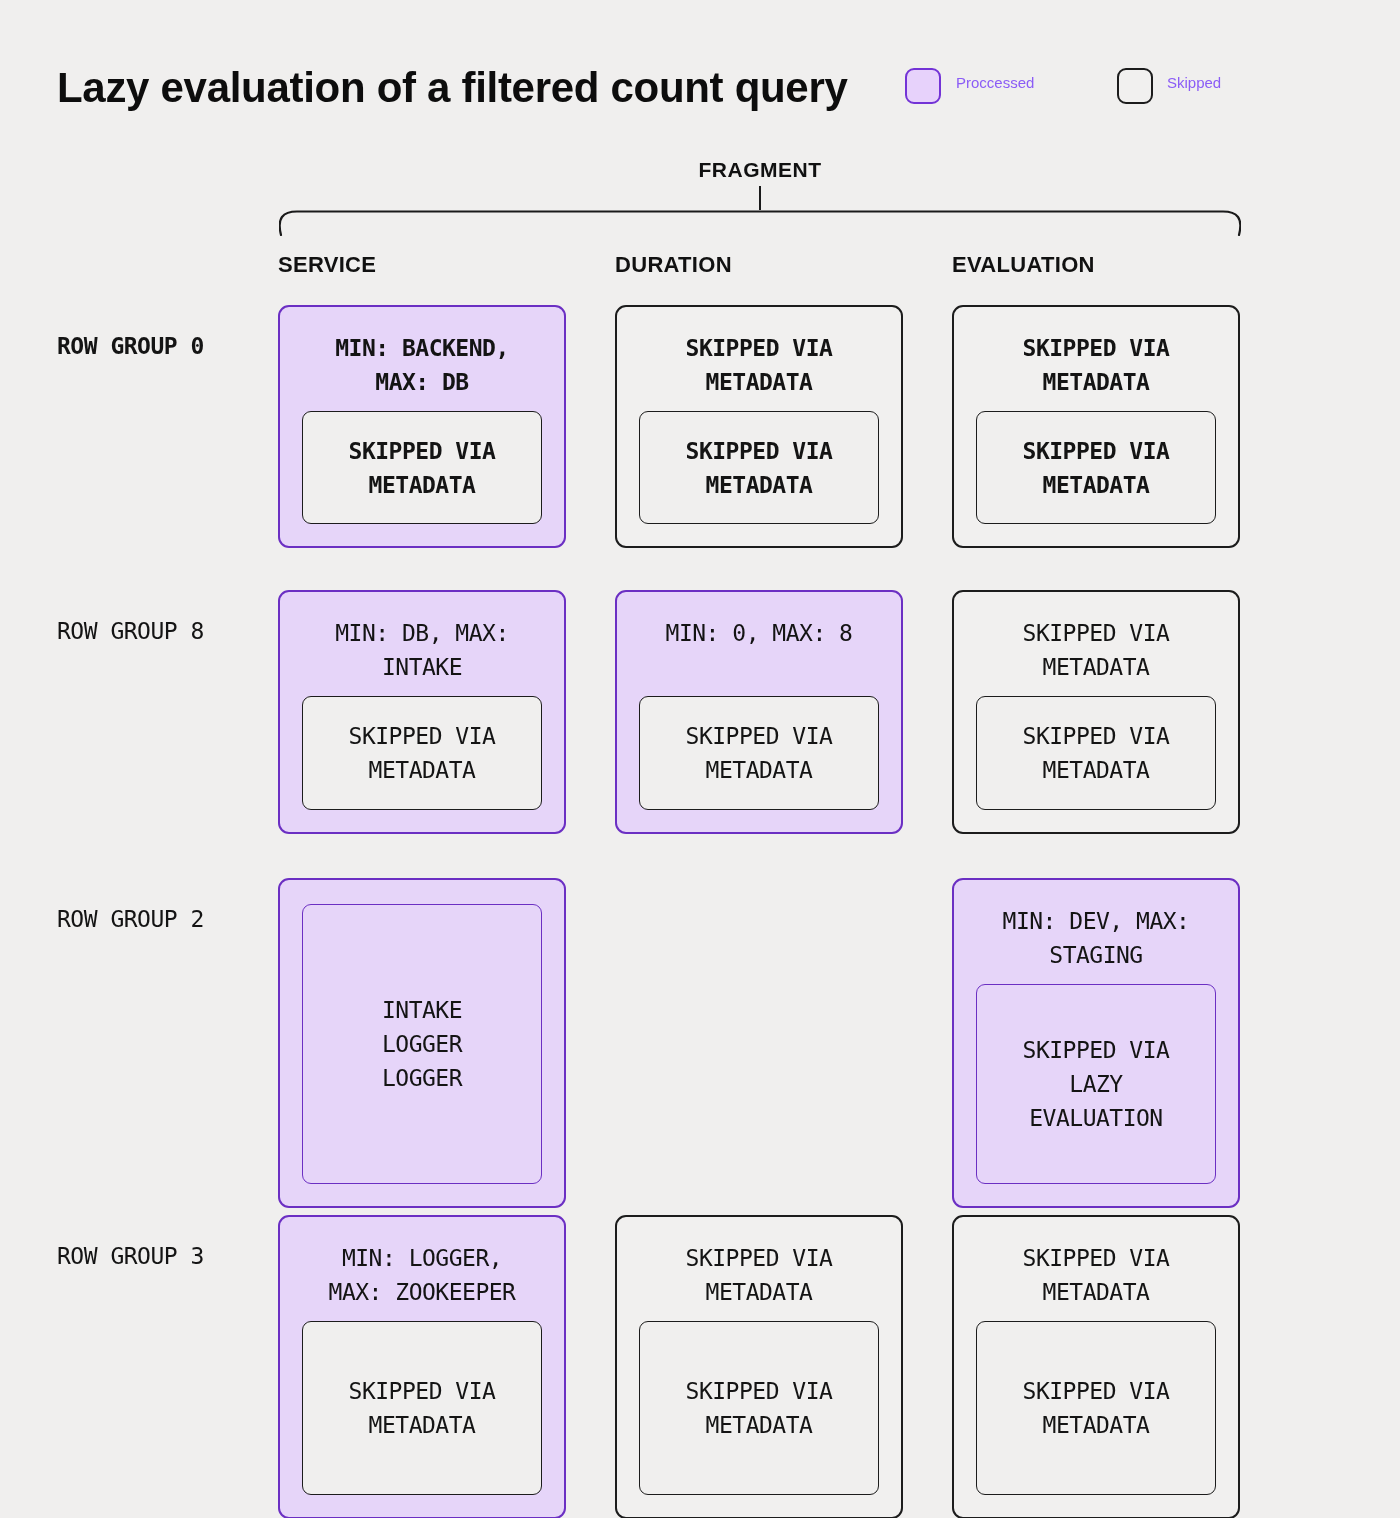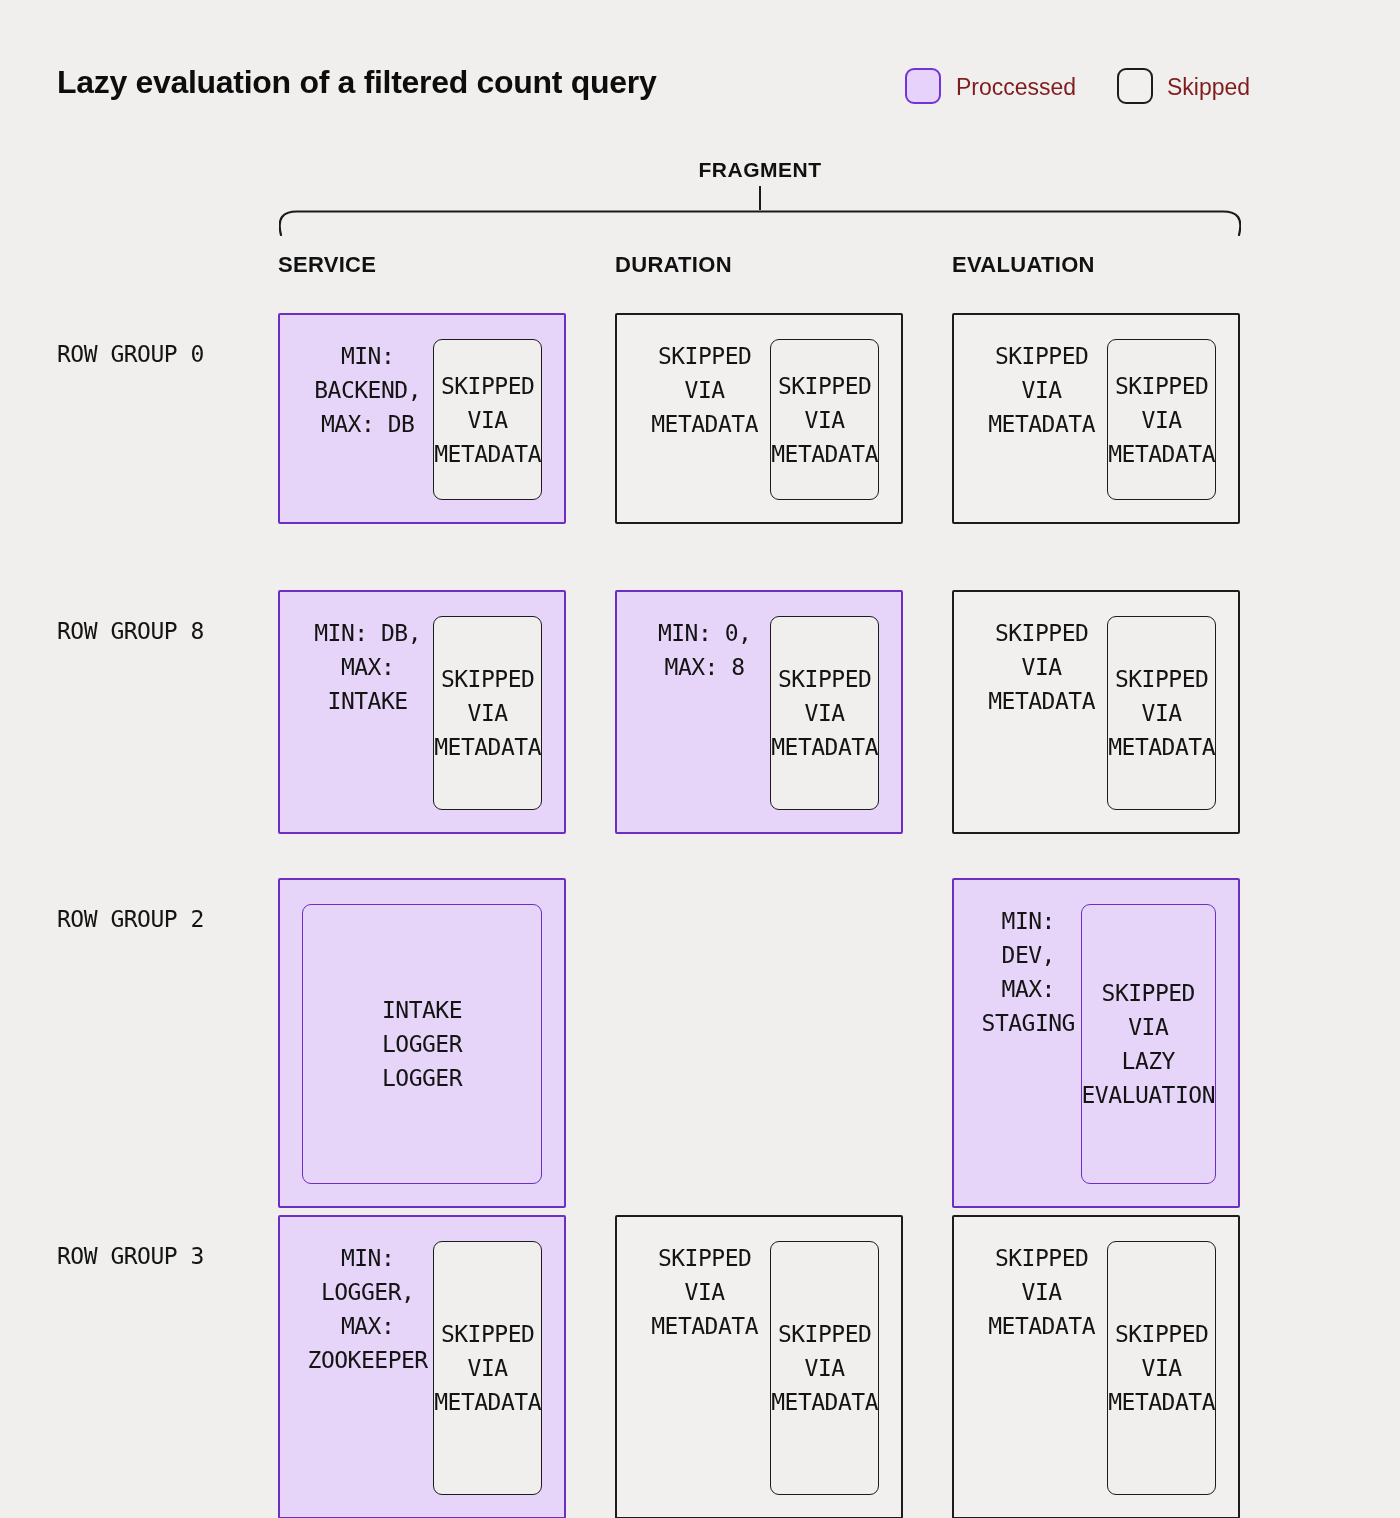--- a/index.html
+++ b/index.html
@@ -9,62 +9,62 @@
     font-family:"Liberation Sans", sans-serif;
     color:#111111;
     position:relative;
     overflow:hidden;
   }
   .page{position:absolute;inset:0;}
 
   
   .title{
     position:absolute;left:57px;top:64px;
-    font-size:32px;font-weight:bold;letter-spacing:-0.3px;
+    font-size:42px;font-weight:bold;letter-spacing:-0.3px;
     color:#0d0d0d;margin:0;
   }
   .legend-swatch{
     position:absolute;width:36px;height:36px;box-sizing:border-box;
     border-radius:9px;border:2.5px solid #1c1c1c;background:#f1f0ef;top:68px;
   }
   .legend-swatch.processed{border-color:#7333d6;background:#e7d2fb;}
-  .legend-label{position:absolute;top:74px;font-size:23px;color:#7f1d1d;}
+  .legend-label{position:absolute;top:74px;font-size:15px;color:#8b5cf6;}
 
   
   .fragment-label{
     position:absolute;left:280px;width:960px;top:158px;text-align:center;
     font-size:21px;font-weight:bold;letter-spacing:0.5px;
   }
   .stem{position:absolute;left:759px;top:186px;width:2px;height:24px;background:#1a1a1a;}
   .bracket{position:absolute;left:279px;top:209px;}
   .col-header{
     position:absolute;top:252px;width:288px;text-align:left;
     font-size:22px;font-weight:bold;letter-spacing:0.3px;
   }
   .col-header.c0{left:278px;}
   .col-header.c1{left:615px;}
   .col-header.c2{left:952px;}
 
   
   .row{position:absolute;left:0;width:1400px;}
-  .row.r0{top:313px;height:211px;}
+  .row.r0{top:305px;height:243px;font-weight:bold;}
   .row.r1{top:590px;height:244px;}
   .row.r2{top:878px;height:330px;}
   .row.r3{top:1215px;height:304px;}
   .row-label{
     position:absolute;left:57px;top:28px;
     font-family:"DejaVu Sans Mono", monospace;
     font-size:23px;letter-spacing:-0.5px;color:#141414;white-space:nowrap;
   }
 
   .card{
     position:absolute;top:0;bottom:0;width:288px;box-sizing:border-box;
-    border:2px solid #1c1c1c;border-radius:2px;background:#f1f0ef;
+    border:2px solid #1c1c1c;border-radius:11px;background:#f1f0ef;
     padding:24px 22px 22px 22px;
-    display:flex;flex-direction:row;
+    display:flex;flex-direction:column;
   }
   .card.c0{left:278px;}
   .card.c1{left:615px;}
   .card.c2{left:952px;}
   .card[data-state="processed"]{background:#e6d5f9;border-color:#6b2fc3;}
   .card[data-state="skipped"]{background:#f1f0ef;border-color:#1c1c1c;}
 
   .meta{
     font-family:"DejaVu Sans Mono", monospace;
     font-size:23px;line-height:34px;letter-spacing:-0.5px;

